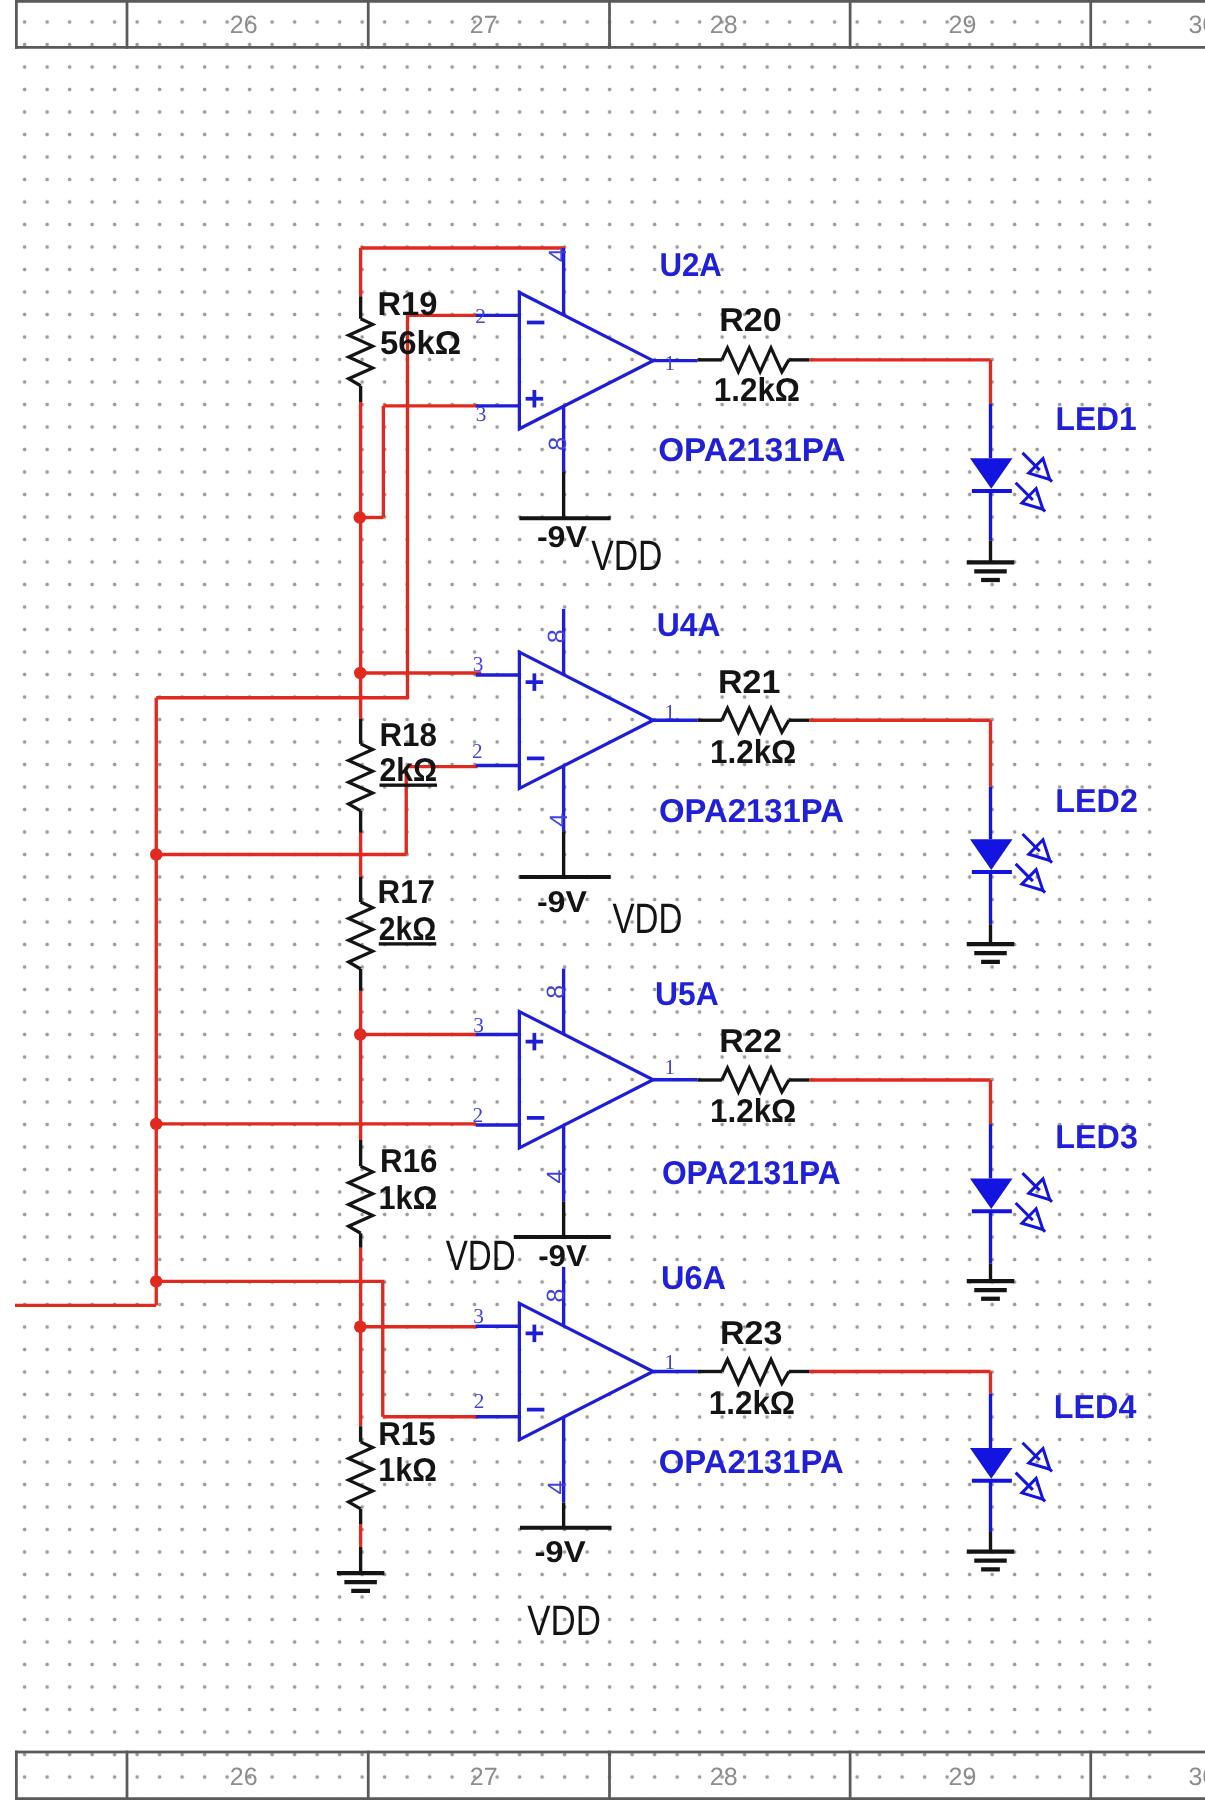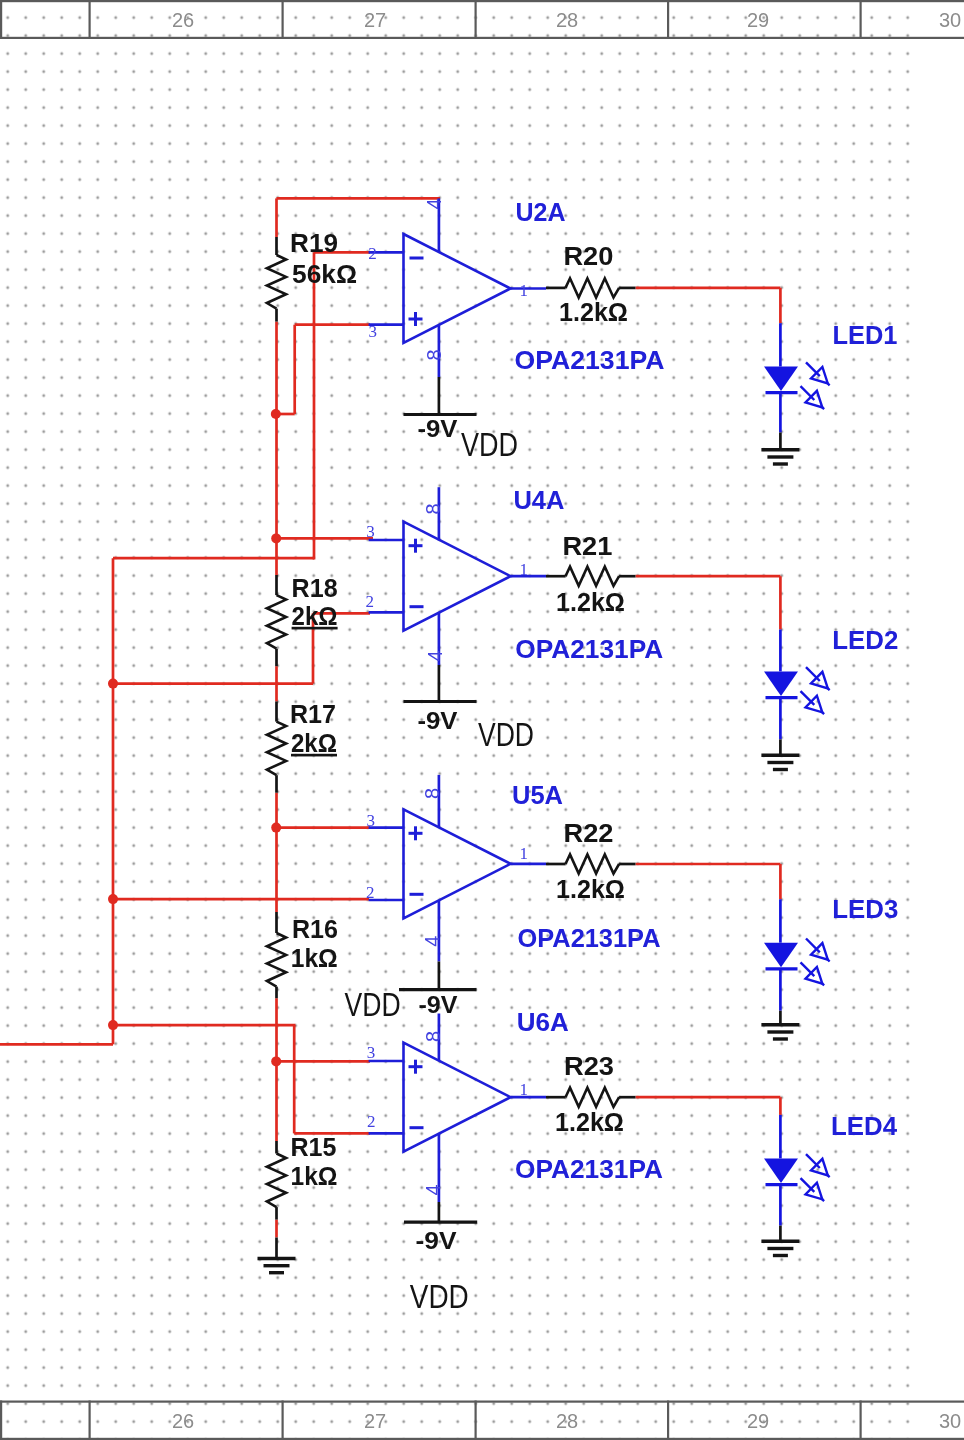--- a/index.html
+++ b/index.html
@@ -1,17 +1,17 @@
 <!DOCTYPE html>
 <html><head><meta charset="utf-8"><style>
 html,body{margin:0;padding:0;}
 body{width:964px;height:1440px;background:#fff;font-family:"Liberation Sans",sans-serif;overflow:hidden;}
 #page{position:relative;width:923px;height:1440px;
 background-image:radial-gradient(circle, #9c9c9c 1.1px, rgba(156,156,156,0) 1.8px);
-background-size:18px 18px;background-position:-1.3px 8.6px;}
+background-size:18px 18px;background-position:-1.3px 8.6px;margin-left:12px;}
 svg{position:absolute;left:0;top:0;filter:blur(0.55px);}
 </style></head><body>
 <div id="page">
 <svg width="964" height="1440" viewBox="0 0 964 1440">
 <rect x="0" y="0" width="964" height="2.2" fill="#5a5a5a"></rect>
 <rect x="0" y="36.8" width="964" height="2.2" fill="#5a5a5a"></rect>
 <rect x="0" y="1400.5" width="964" height="2.2" fill="#5a5a5a"></rect>
 <rect x="0" y="1437.8" width="964" height="2.2" fill="#5a5a5a"></rect>
 <rect x="0" y="0" width="2.2" height="39" fill="#5a5a5a"></rect>
 <rect x="0" y="1400.5" width="2.2" height="39.5" fill="#5a5a5a"></rect>

